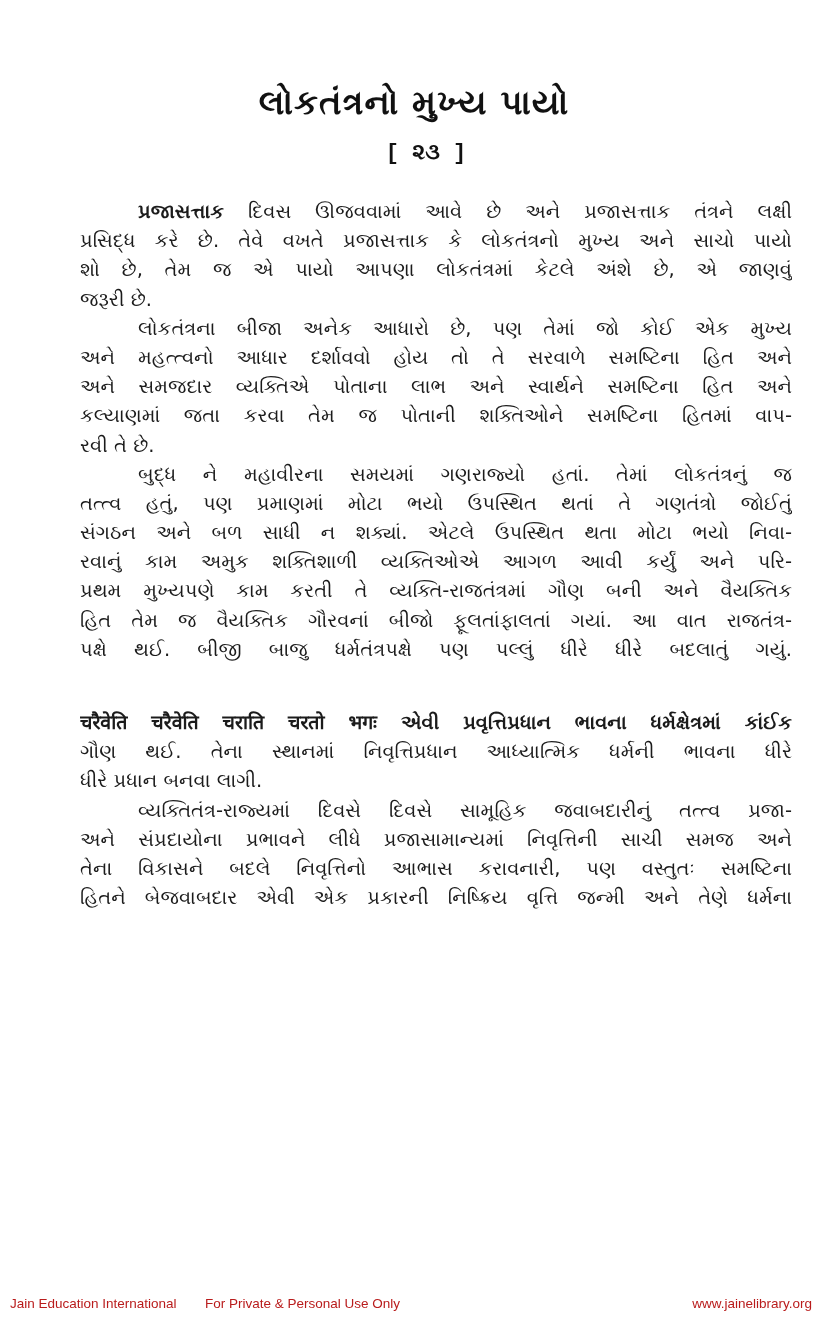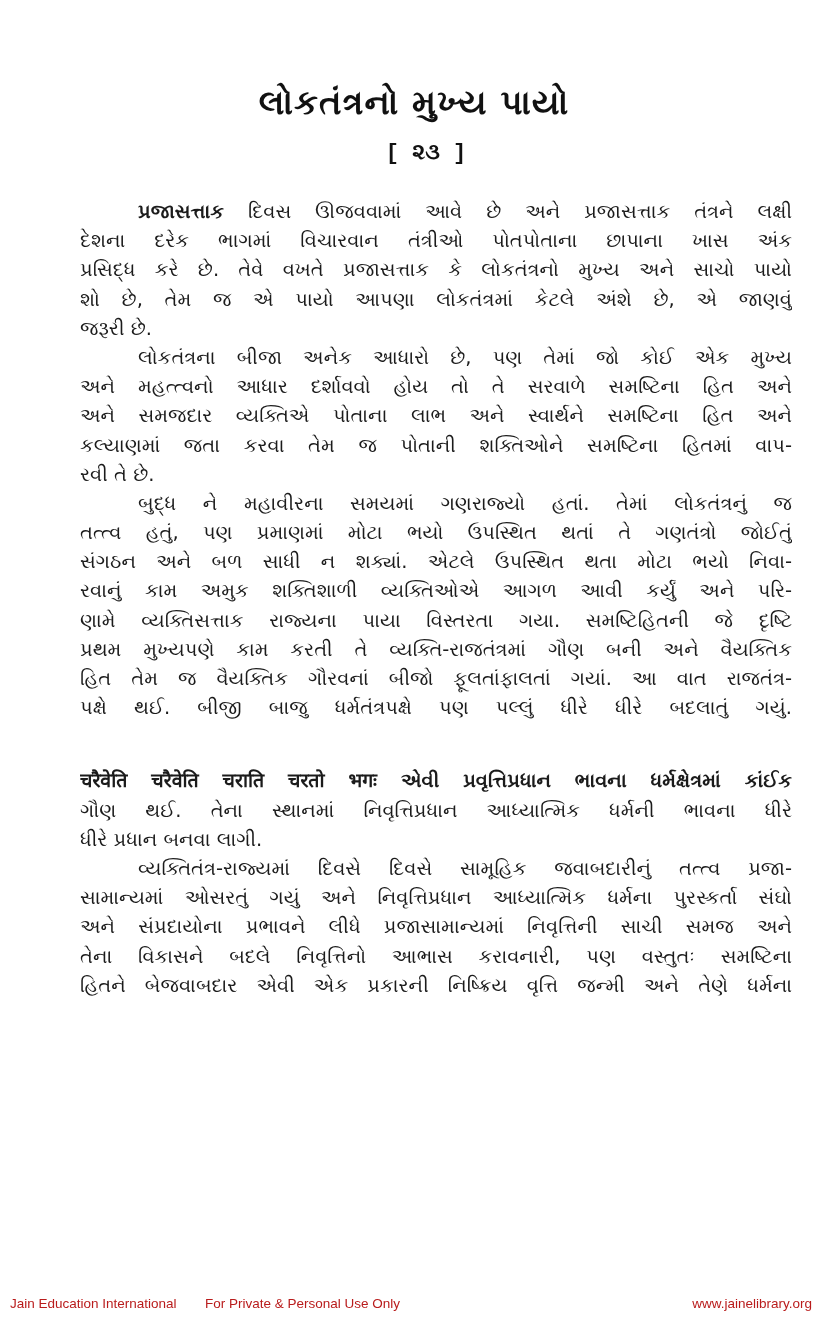--- a/index.html
+++ b/index.html
@@ -26,51 +26,48 @@
 <body>
 
 <div class="page">
   <div class="title">લોકતંત્રનો મુખ્ય પાયો</div>
   <div class="chapter">[ ૨૩ ]</div>
 
   <div class="body">
 
     <div>
       <span class="line indent"><span class="bold">પ્રજાસત્તાક</span><span> દિવસ ઊજવવામાં આવે છે અને પ્રજાસત્તાક તંત્રને લક્ષી</span></span>
-      <span class="line">દેશના દરેક ભાગમાં વિચારવાન તંત્રીઓ પોતપોતાના છાપાના ખાસ અંક</span>
       <span class="line">પ્રસિદ્ધ કરે છે. તેવે વખતે પ્રજાસત્તાક કે લોકતંત્રનો મુખ્ય અને સાચો પાયો</span>
       <span class="line">શો છે, તેમ જ એ પાયો આપણા લોકતંત્રમાં કેટલે અંશે છે, એ જાણવું</span>
       <span class="line last">જરૂરી છે.</span>
     </div>
 
     <div>
       <span class="line indent">લોકતંત્રના બીજા અનેક આધારો છે, પણ તેમાં જો કોઈ એક મુખ્ય</span>
       <span class="line">અને મહત્ત્વનો આધાર દર્શાવવો હોય તો તે સરવાળે સમષ્ટિના હિત અને</span>
       <span class="line">અને સમજદાર વ્યક્તિએ પોતાના લાભ અને સ્વાર્થને સમષ્ટિના હિત અને</span>
       <span class="line">કલ્યાણમાં જતા કરવા તેમ જ પોતાની શક્તિઓને સમષ્ટિના હિતમાં વાપ-</span>
       <span class="line last">રવી તે છે.</span>
     </div>
 
     <div>
       <span class="line indent">બુદ્ધ ને મહાવીરના સમયમાં ગણરાજ્યો હતાં. તેમાં લોકતંત્રનું જ</span>
       <span class="line">તત્ત્વ હતું, પણ પ્રમાણમાં મોટા ભયો ઉપસ્થિત થતાં તે ગણતંત્રો જોઈતું</span>
       <span class="line">સંગઠન અને બળ સાધી ન શક્યાં. એટલે ઉપસ્થિત થતા મોટા ભયો નિવા-</span>
       <span class="line">રવાનું કામ અમુક શક્તિશાળી વ્યક્તિઓએ આગળ આવી કર્યું અને પરિ-</span>
-      <span class="line">ણામે વ્યક્તિસત્તાક રાજ્યના પાયા વિસ્તરતા ગયા. સમષ્ટિહિતની જે દૃષ્ટિ</span>
       <span class="line">પ્રથમ મુખ્યપણે કામ કરતી તે વ્યક્તિ-રાજતંત્રમાં ગૌણ બની અને વૈયક્તિક</span>
       <span class="line">હિત તેમ જ વૈયક્તિક ગૌરવનાં બીજો ફૂલતાંફાલતાં ગયાં. આ વાત રાજતંત્ર-</span>
       <span class="line">પક્ષે થઈ. બીજી બાજુ ધર્મતંત્રપક્ષે પણ પલ્લું ધીરે ધીરે બદલાતું ગયું.</span>
       <span class="line bold">चरैवेति चरैवेति चराति चरतो भगः એવી પ્રવૃત્તિપ્રધાન ભાવના ધર્મક્ષેત્રમાં કાંઈક</span>
       <span class="line">ગૌણ થઈ. તેના સ્થાનમાં નિવૃત્તિપ્રધાન આધ્યાત્મિક ધર્મની ભાવના ધીરે</span>
       <span class="line last">ધીરે પ્રધાન બનવા લાગી.</span>
     </div>
 
     <div>
       <span class="line indent">વ્યક્તિતંત્ર-રાજ્યમાં દિવસે દિવસે સામૂહિક જવાબદારીનું તત્ત્વ પ્રજા-</span>
-      <span class="line">સામાન્યમાં ઓસરતું ગયું અને નિવૃત્તિપ્રધાન આધ્યાત્મિક ધર્મના પુરસ્કર્તા સંઘો</span>
       <span class="line">અને સંપ્રદાયોના પ્રભાવને લીધે પ્રજાસામાન્યમાં નિવૃત્તિની સાચી સમજ અને</span>
       <span class="line">તેના વિકાસને બદલે નિવૃત્તિનો આભાસ કરાવનારી, પણ વસ્તુતઃ સમષ્ટિના</span>
       <span class="line">હિતને બેજવાબદાર એવી એક પ્રકારની નિષ્ક્રિય વૃત્તિ જન્મી અને તેણે ધર્મના</span>
     </div>
   </div>
 
   <div class="footer">
     <span class="f-left">Jain Education International</span>
     <span class="f-mid">For Private &amp; Personal Use Only</span>
     <span class="f-right">www.jainelibrary.org</span>

